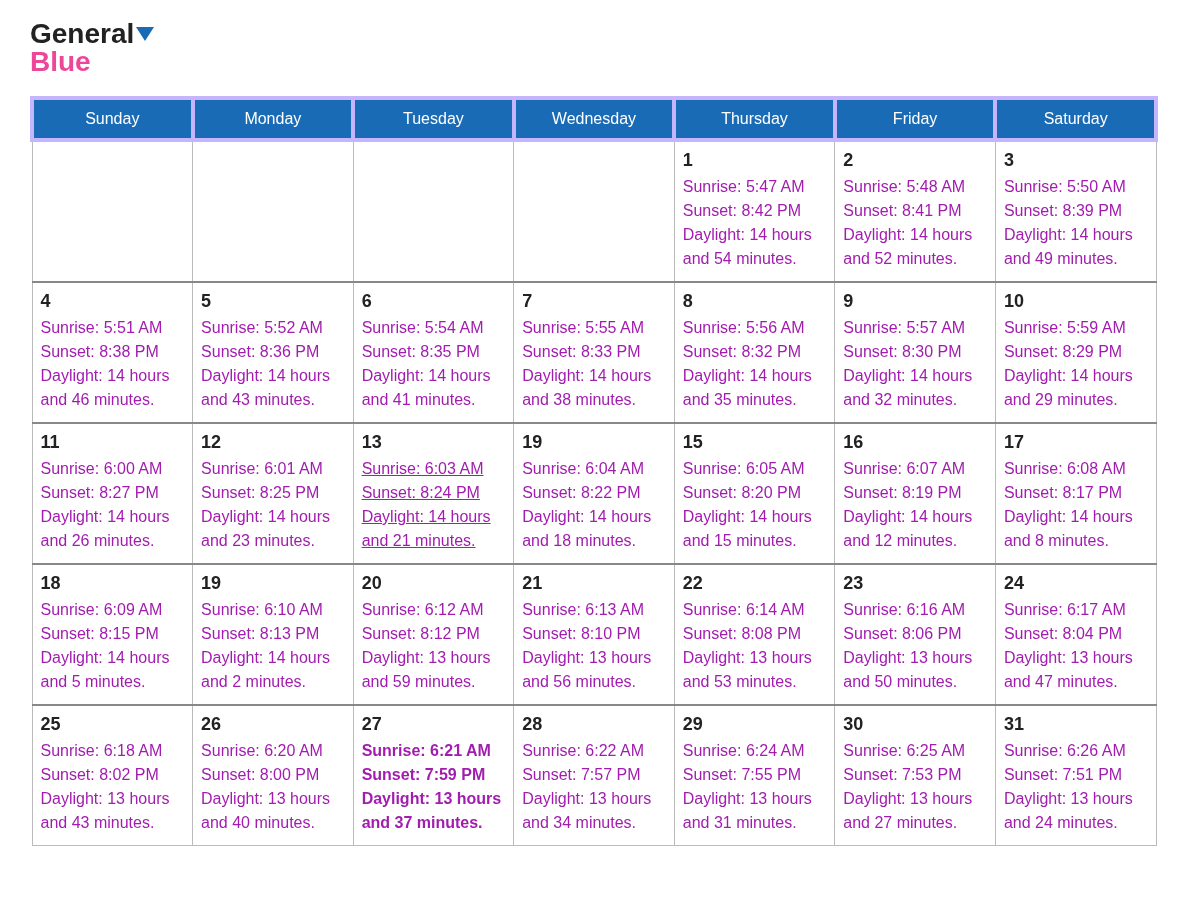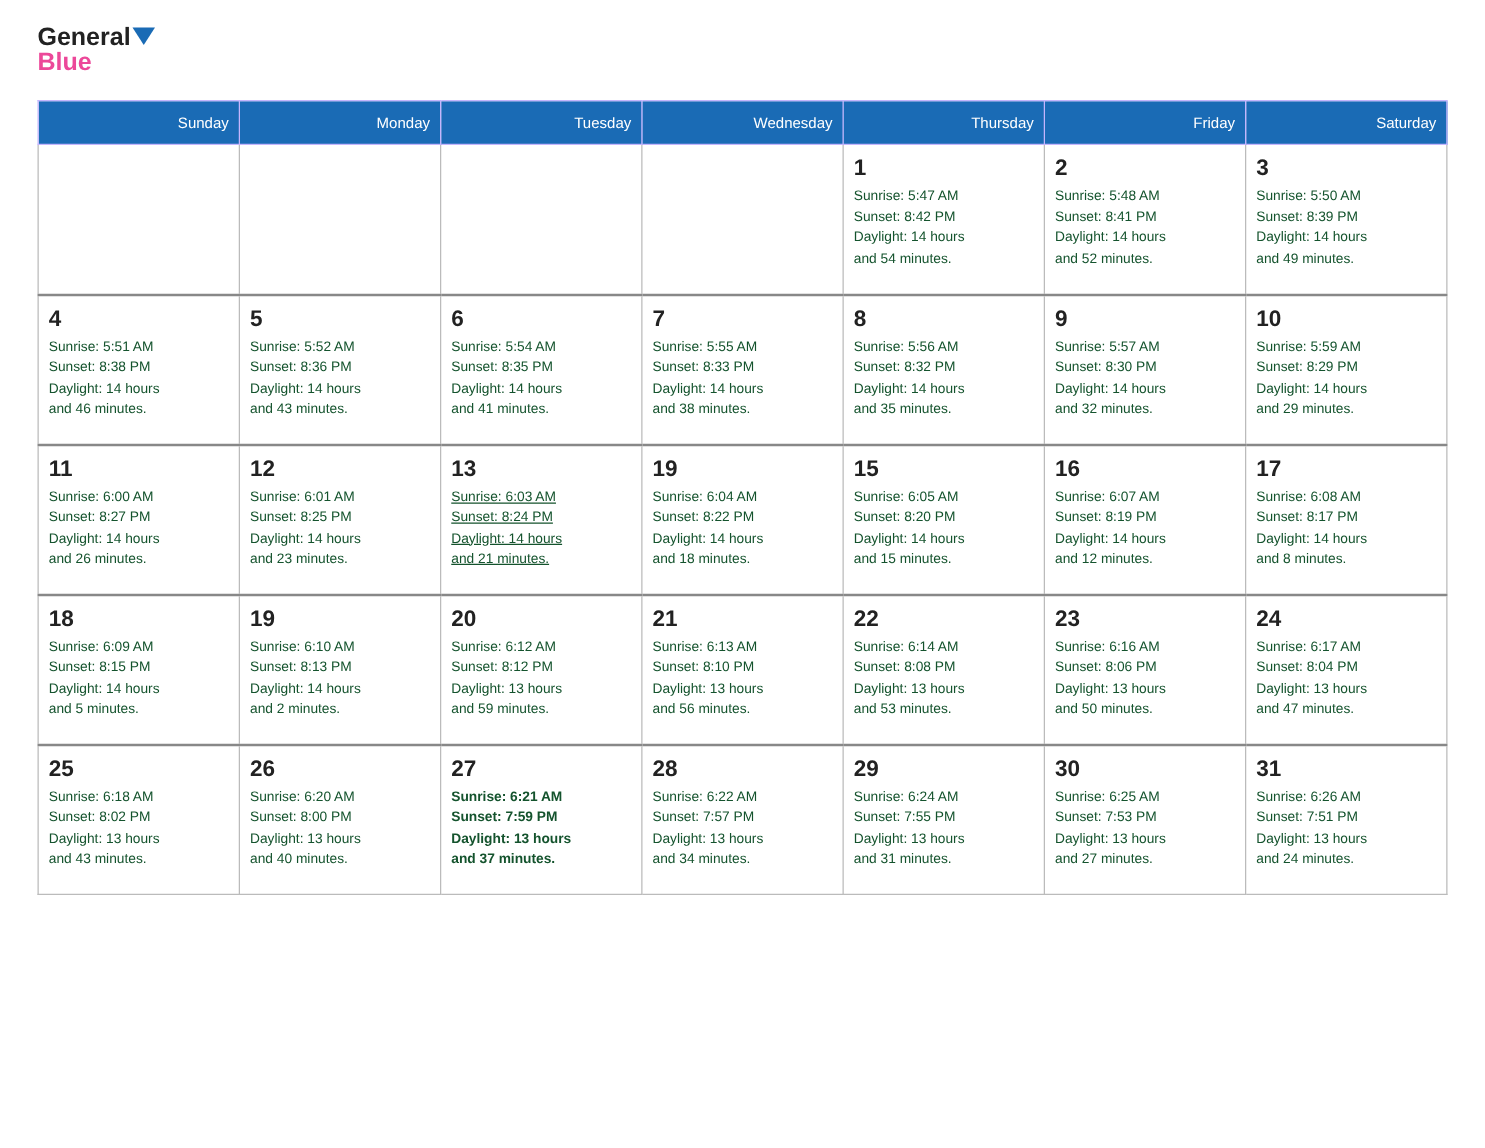--- a/index.html
+++ b/index.html
@@ -16,21 +16,21 @@
       justify-content: space-between;
       align-items: flex-start;
       margin-bottom: 20px;
     }
     .logo {
       display: flex;
       flex-direction: column;
       align-items: flex-start;
     }
     .logo-text {
-      font-size: 20px;
+      font-size: 28px;
       font-weight: bold;
       color: #222;
       line-height: 1;
     }
     .logo-text span {
       color: #1a6bb5;
     }
     .logo-triangle {
       display: inline-block;
       width: 0;
@@ -58,46 +58,46 @@
       margin-top: 4px;
     }
     .calendar {
       width: 100%;
       border-collapse: collapse;
       border: 1px solid #999;
     }
     .calendar thead tr th {
       background-color: #1a6bb5;
       color: #fff;
-      font-size: 12px;
+      font-size: 16px;
       font-weight: normal;
       padding: 10px 8px;
-      text-align: right;
-      border: 1px solid #c4b5fd;
+      text-align: center;
+      border: 4px solid #c4b5fd;
     }
     .calendar tbody tr td {
       vertical-align: top;
       padding: 8px 8px 10px 8px;
       border: 1px solid #bbb;
       font-size: 13px;
       color: #333;
       width: 14.28%;
       min-height: 110px;
       height: 120px;
     }
     .calendar tbody tr td .day-num {
       font-size: 18px;
       font-weight: bold;
       color: #222;
       display: block;
       margin-bottom: 4px;
     }
     .calendar tbody tr td .day-info {
-      font-size: 11px;
-      color: #14532d;
+      font-size: 16px;
+      color: #a21caf;
       line-height: 1.5;
     }
     .calendar tbody tr td.empty {
       background: #fff;
     }
     .calendar tbody tr:not(:last-child) td {
       border-bottom: 2px solid #888;
     }
   </style>
 </head>

